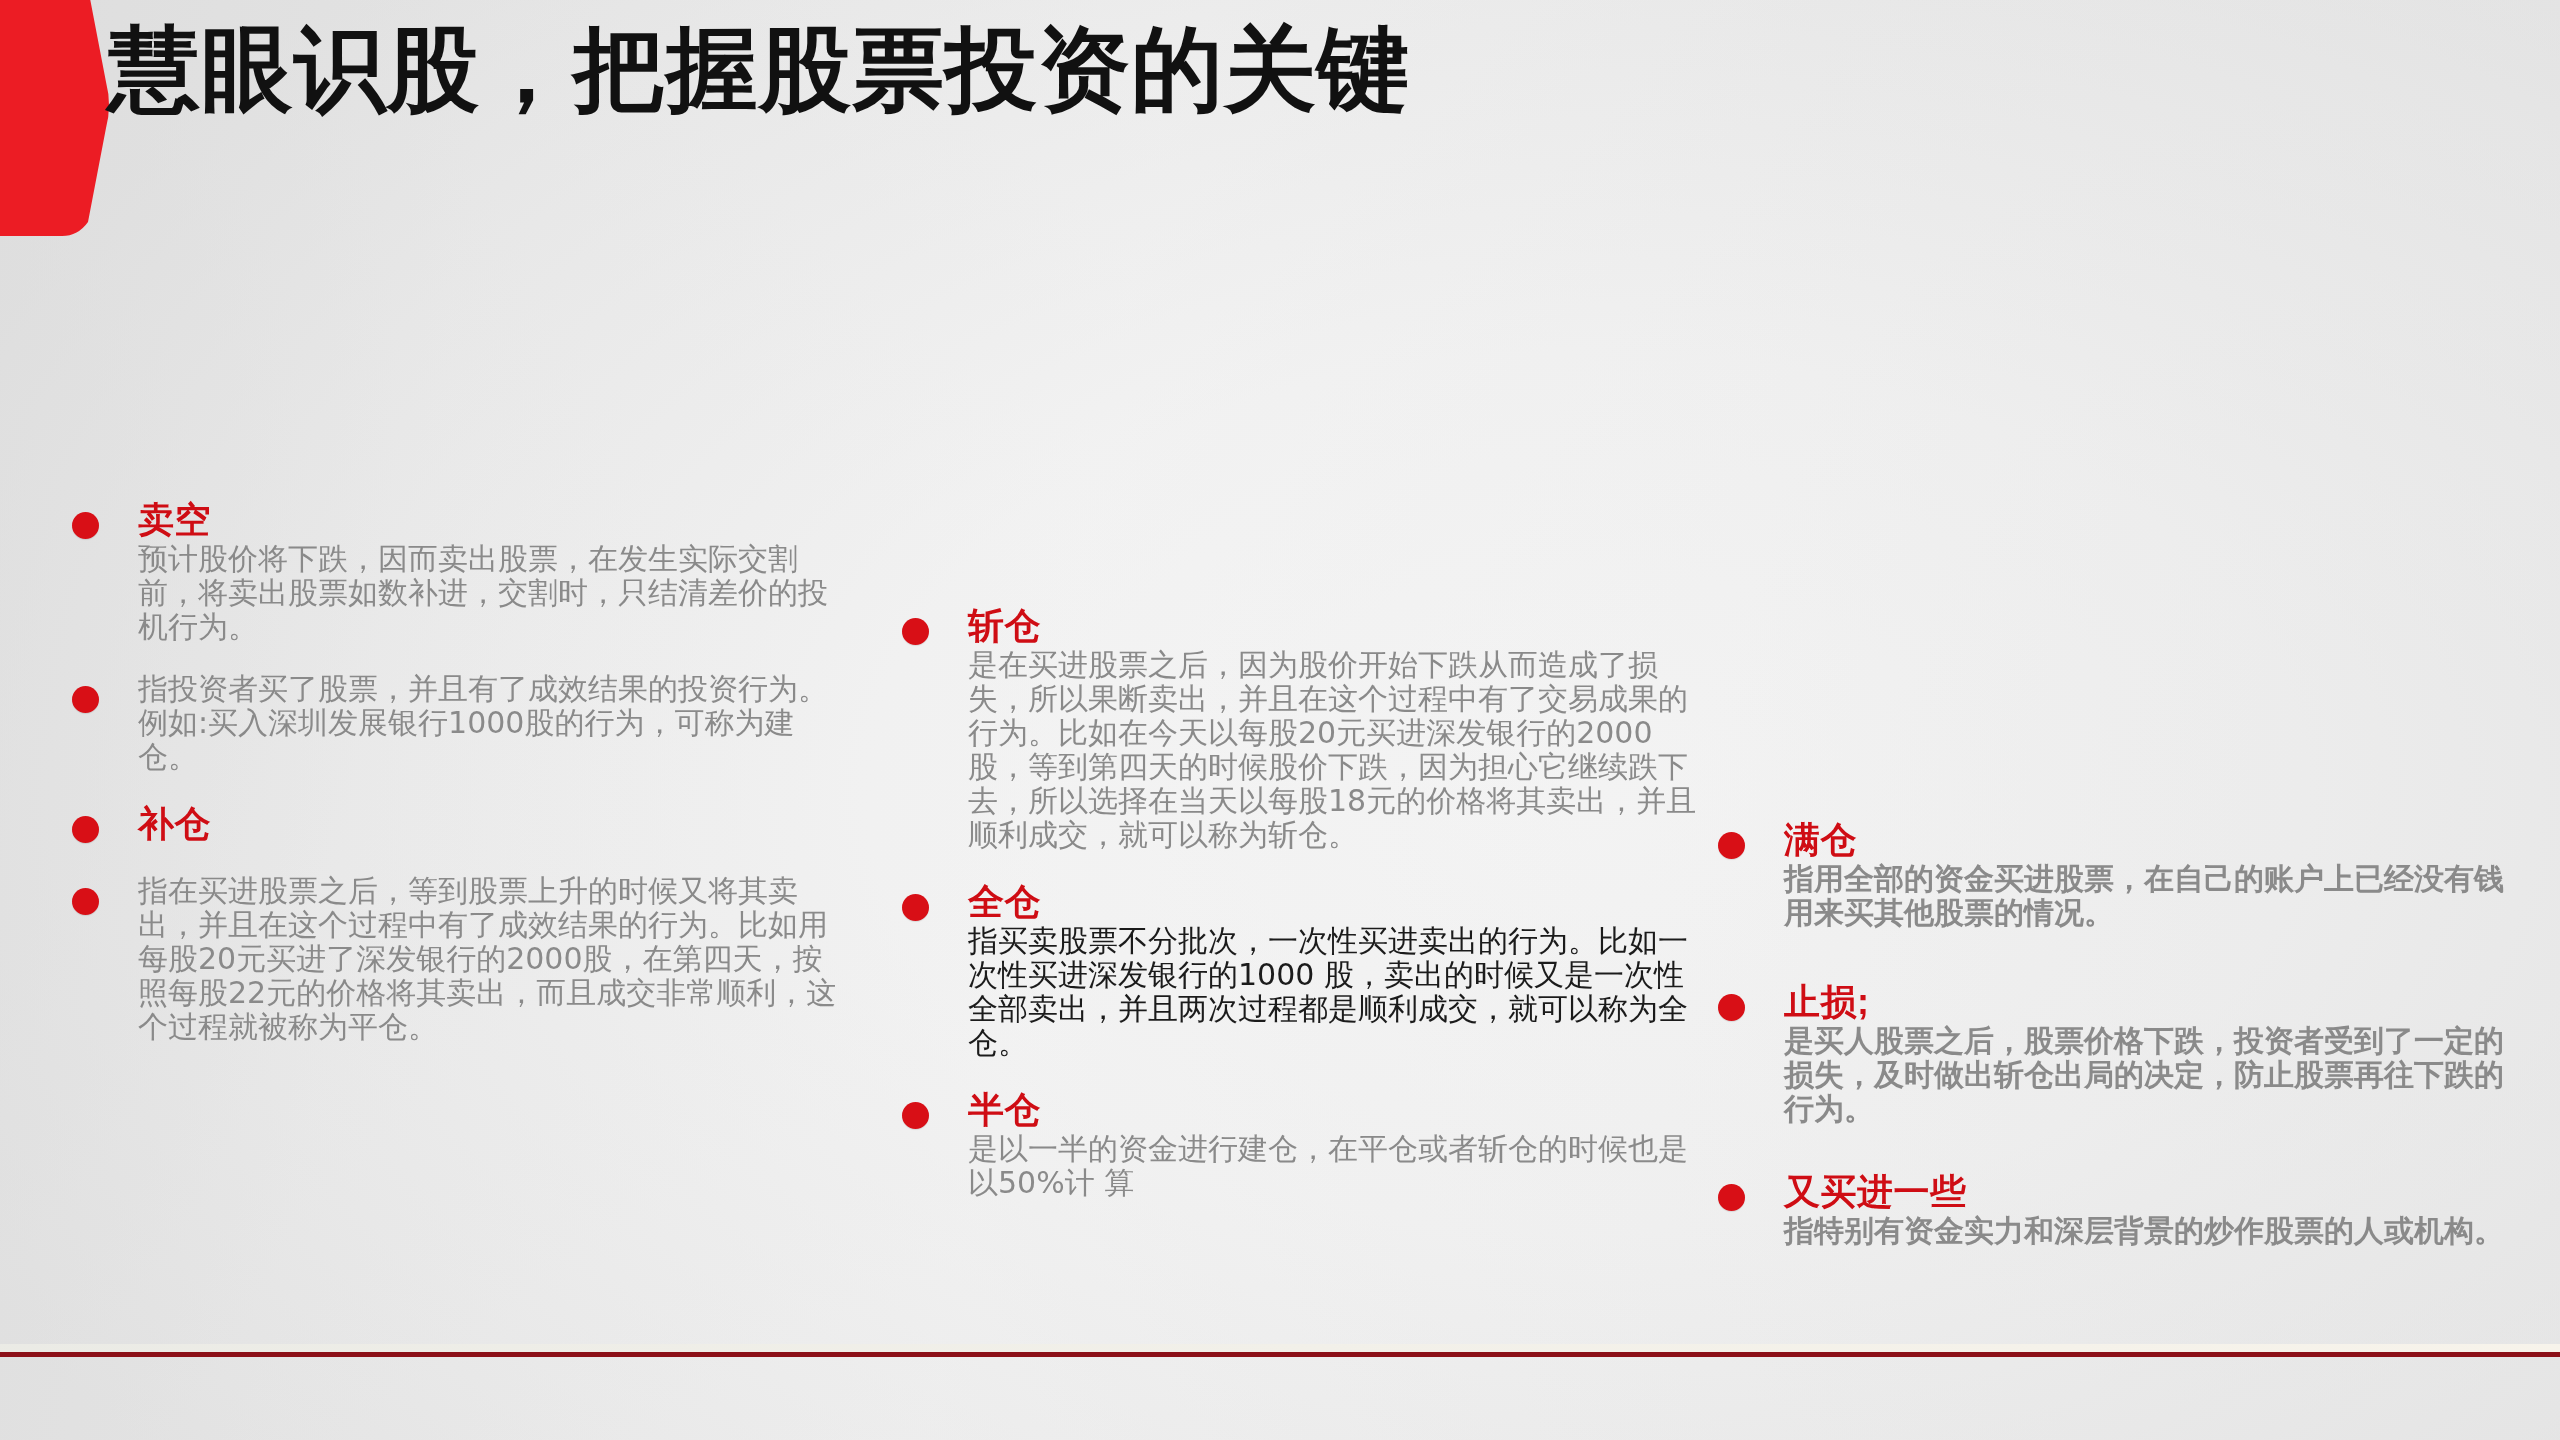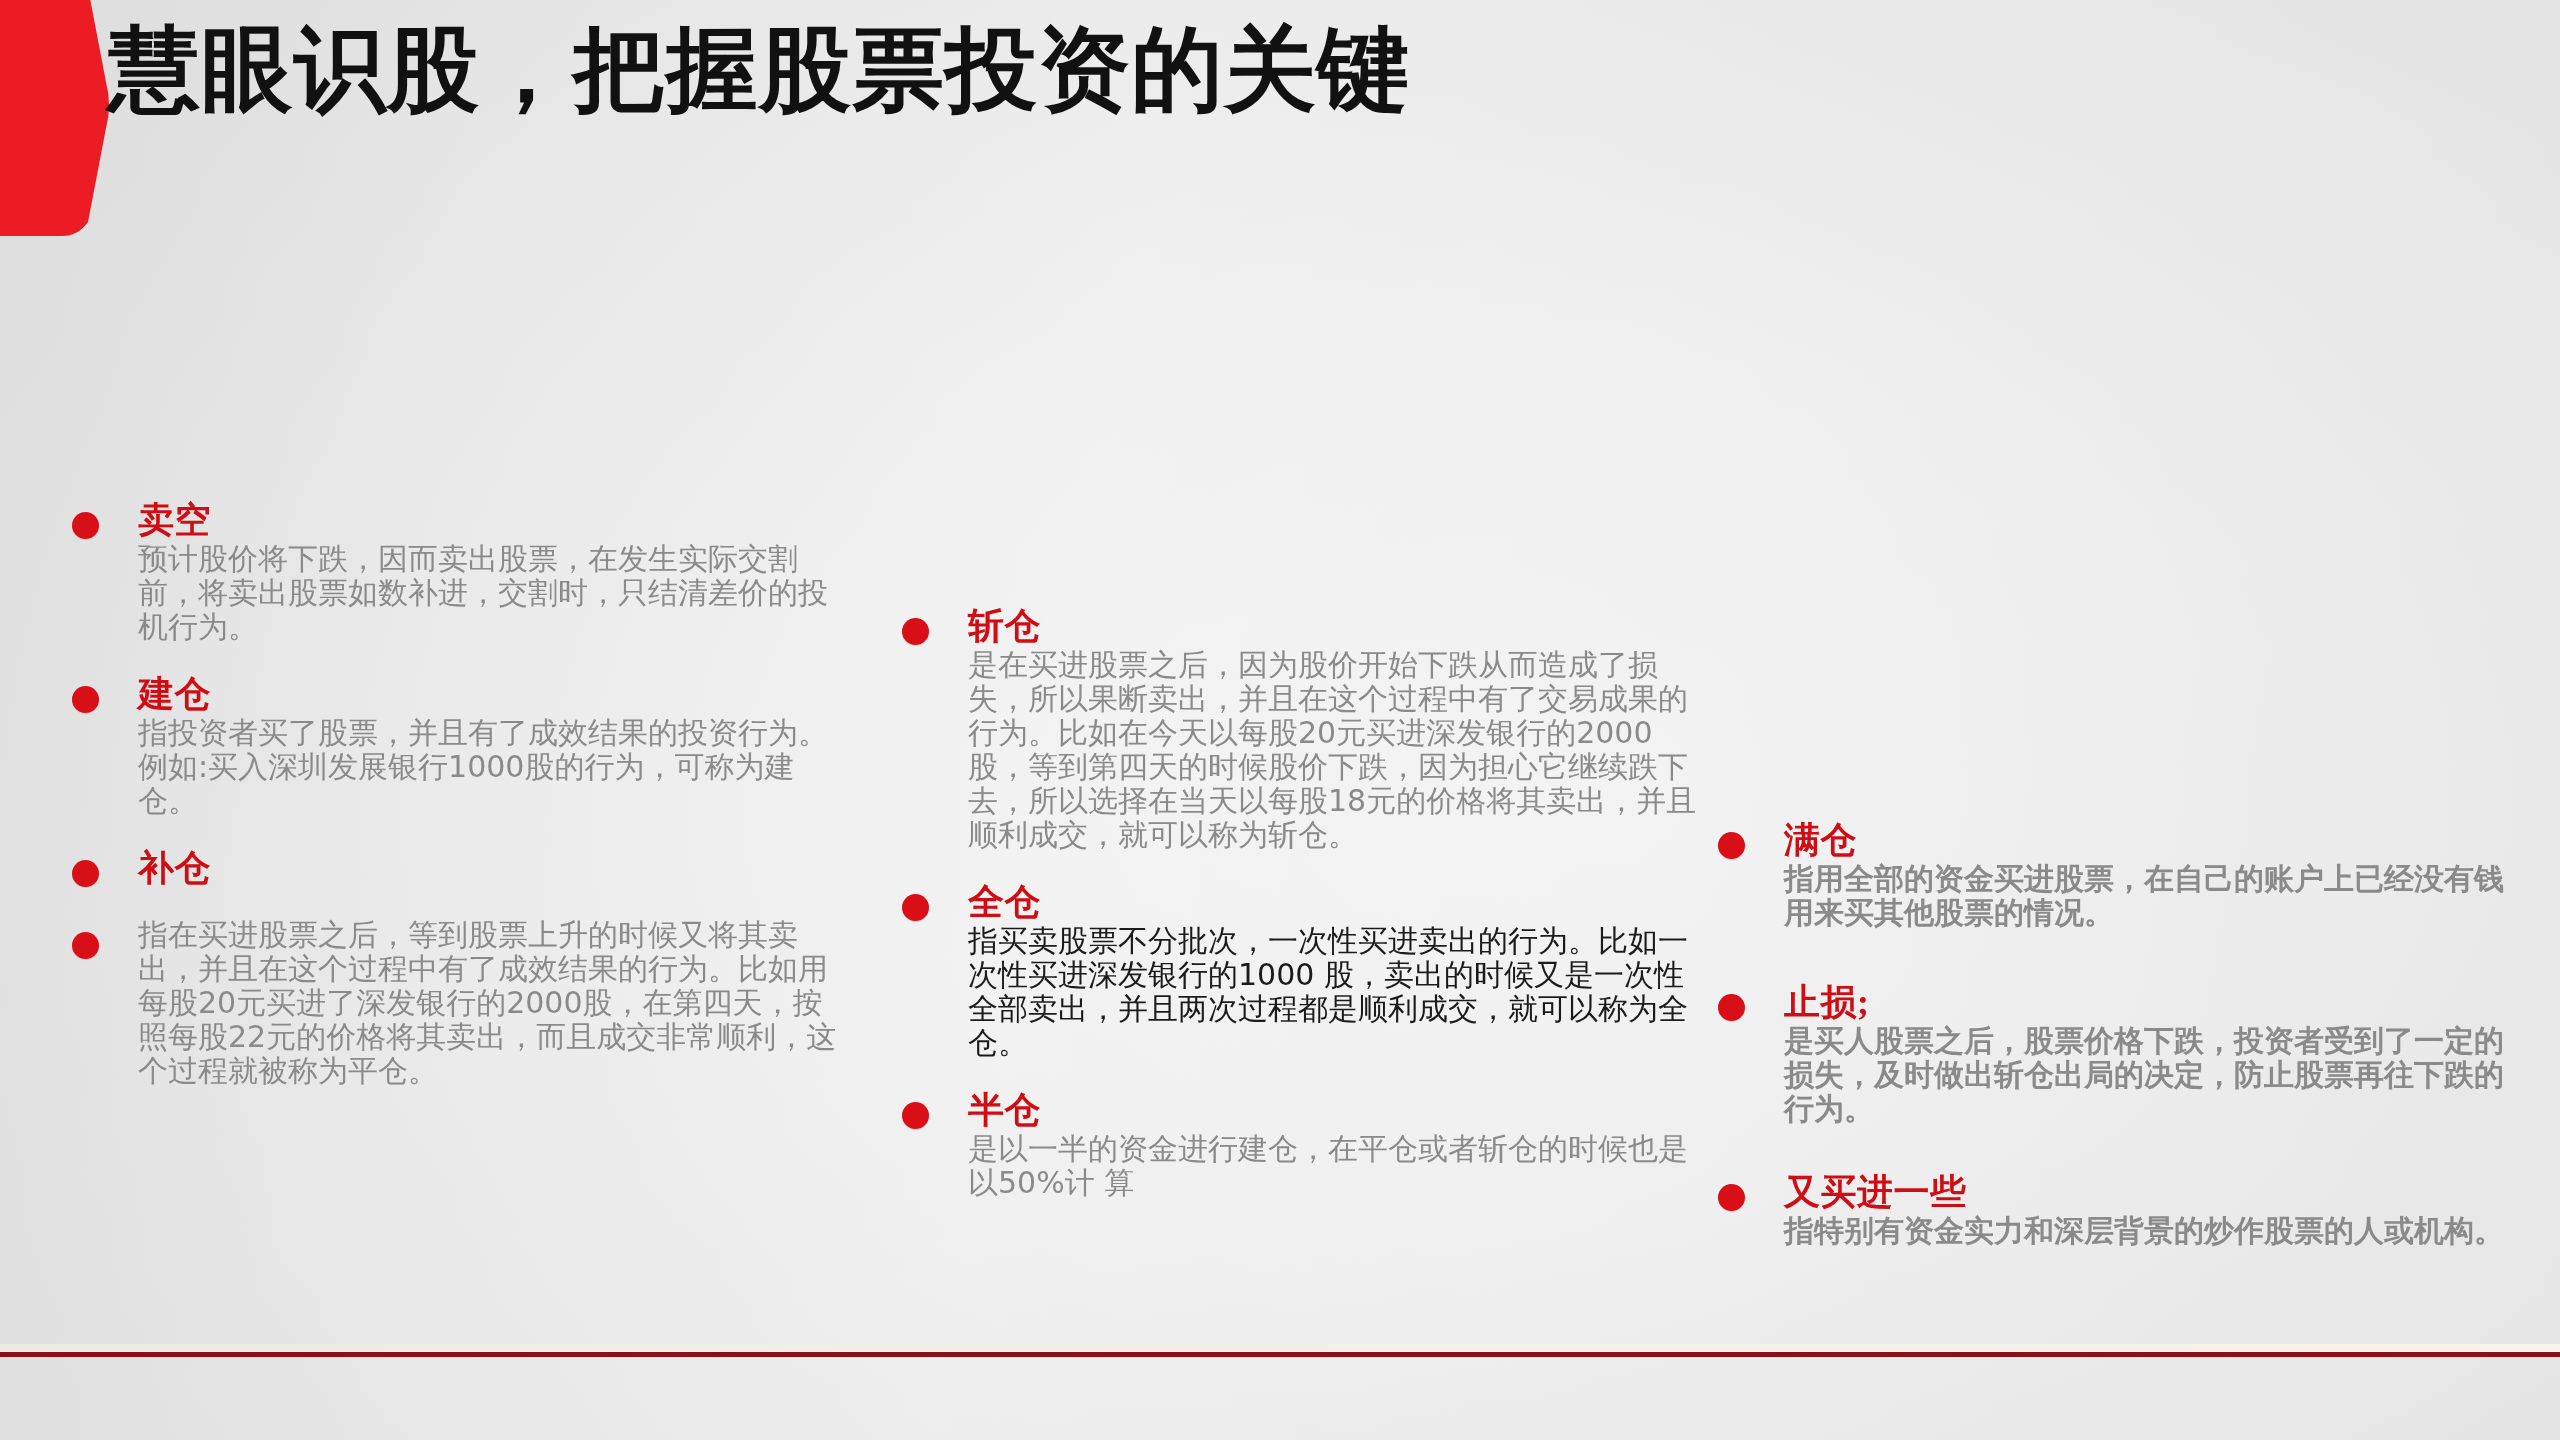--- a/index.html
+++ b/index.html
@@ -102,21 +102,21 @@
     box-shadow: 0 1px 1px rgba(0,0,0,0.10);
   }
 
   .item-heading {
     margin-left: 66px;
     color: #cf0d14;
     font-weight: bold;
     font-size: 36px;
     line-height: 44px;
     letter-spacing: 0.5px;
-    font-family: Liberation Serif, serif;
+    font-family: Liberation Sans, sans-serif;
   }
 
   .item-body {
     margin-left: 66px;
     color: #8a8a8a;
     font-size: 30px;
     line-height: 34px;
     letter-spacing: 0px;
     font-family: "DejaVu Sans", "Liberation Sans", sans-serif;
   }
@@ -151,21 +151,20 @@
   <div class="column" id="col-1">
 
     <div class="bullet-item">
       <span class="dot"></span>
       <div class="item-heading">卖空</div>
       <div class="item-body w-c1">预计股价将下跌，因而卖出股票，在发生实际交割前，将卖出股票如数补进，交割时，只结清差价的投机行为。</div>
     </div>
 
     <div class="bullet-item">
       <span class="dot"></span>
-      <div class="item-heading">建仓</div>
       <div class="item-body w-c1">指投资者买了股票，并且有了成效结果的投资行为。例如:买入深圳发展银行1000股的行为，可称为建仓。</div>
     </div>
 
     <div class="bullet-item">
       <span class="dot"></span>
       <div class="item-heading">补仓</div>
     </div>
 
     <div class="bullet-item">
       <span class="dot"></span>

